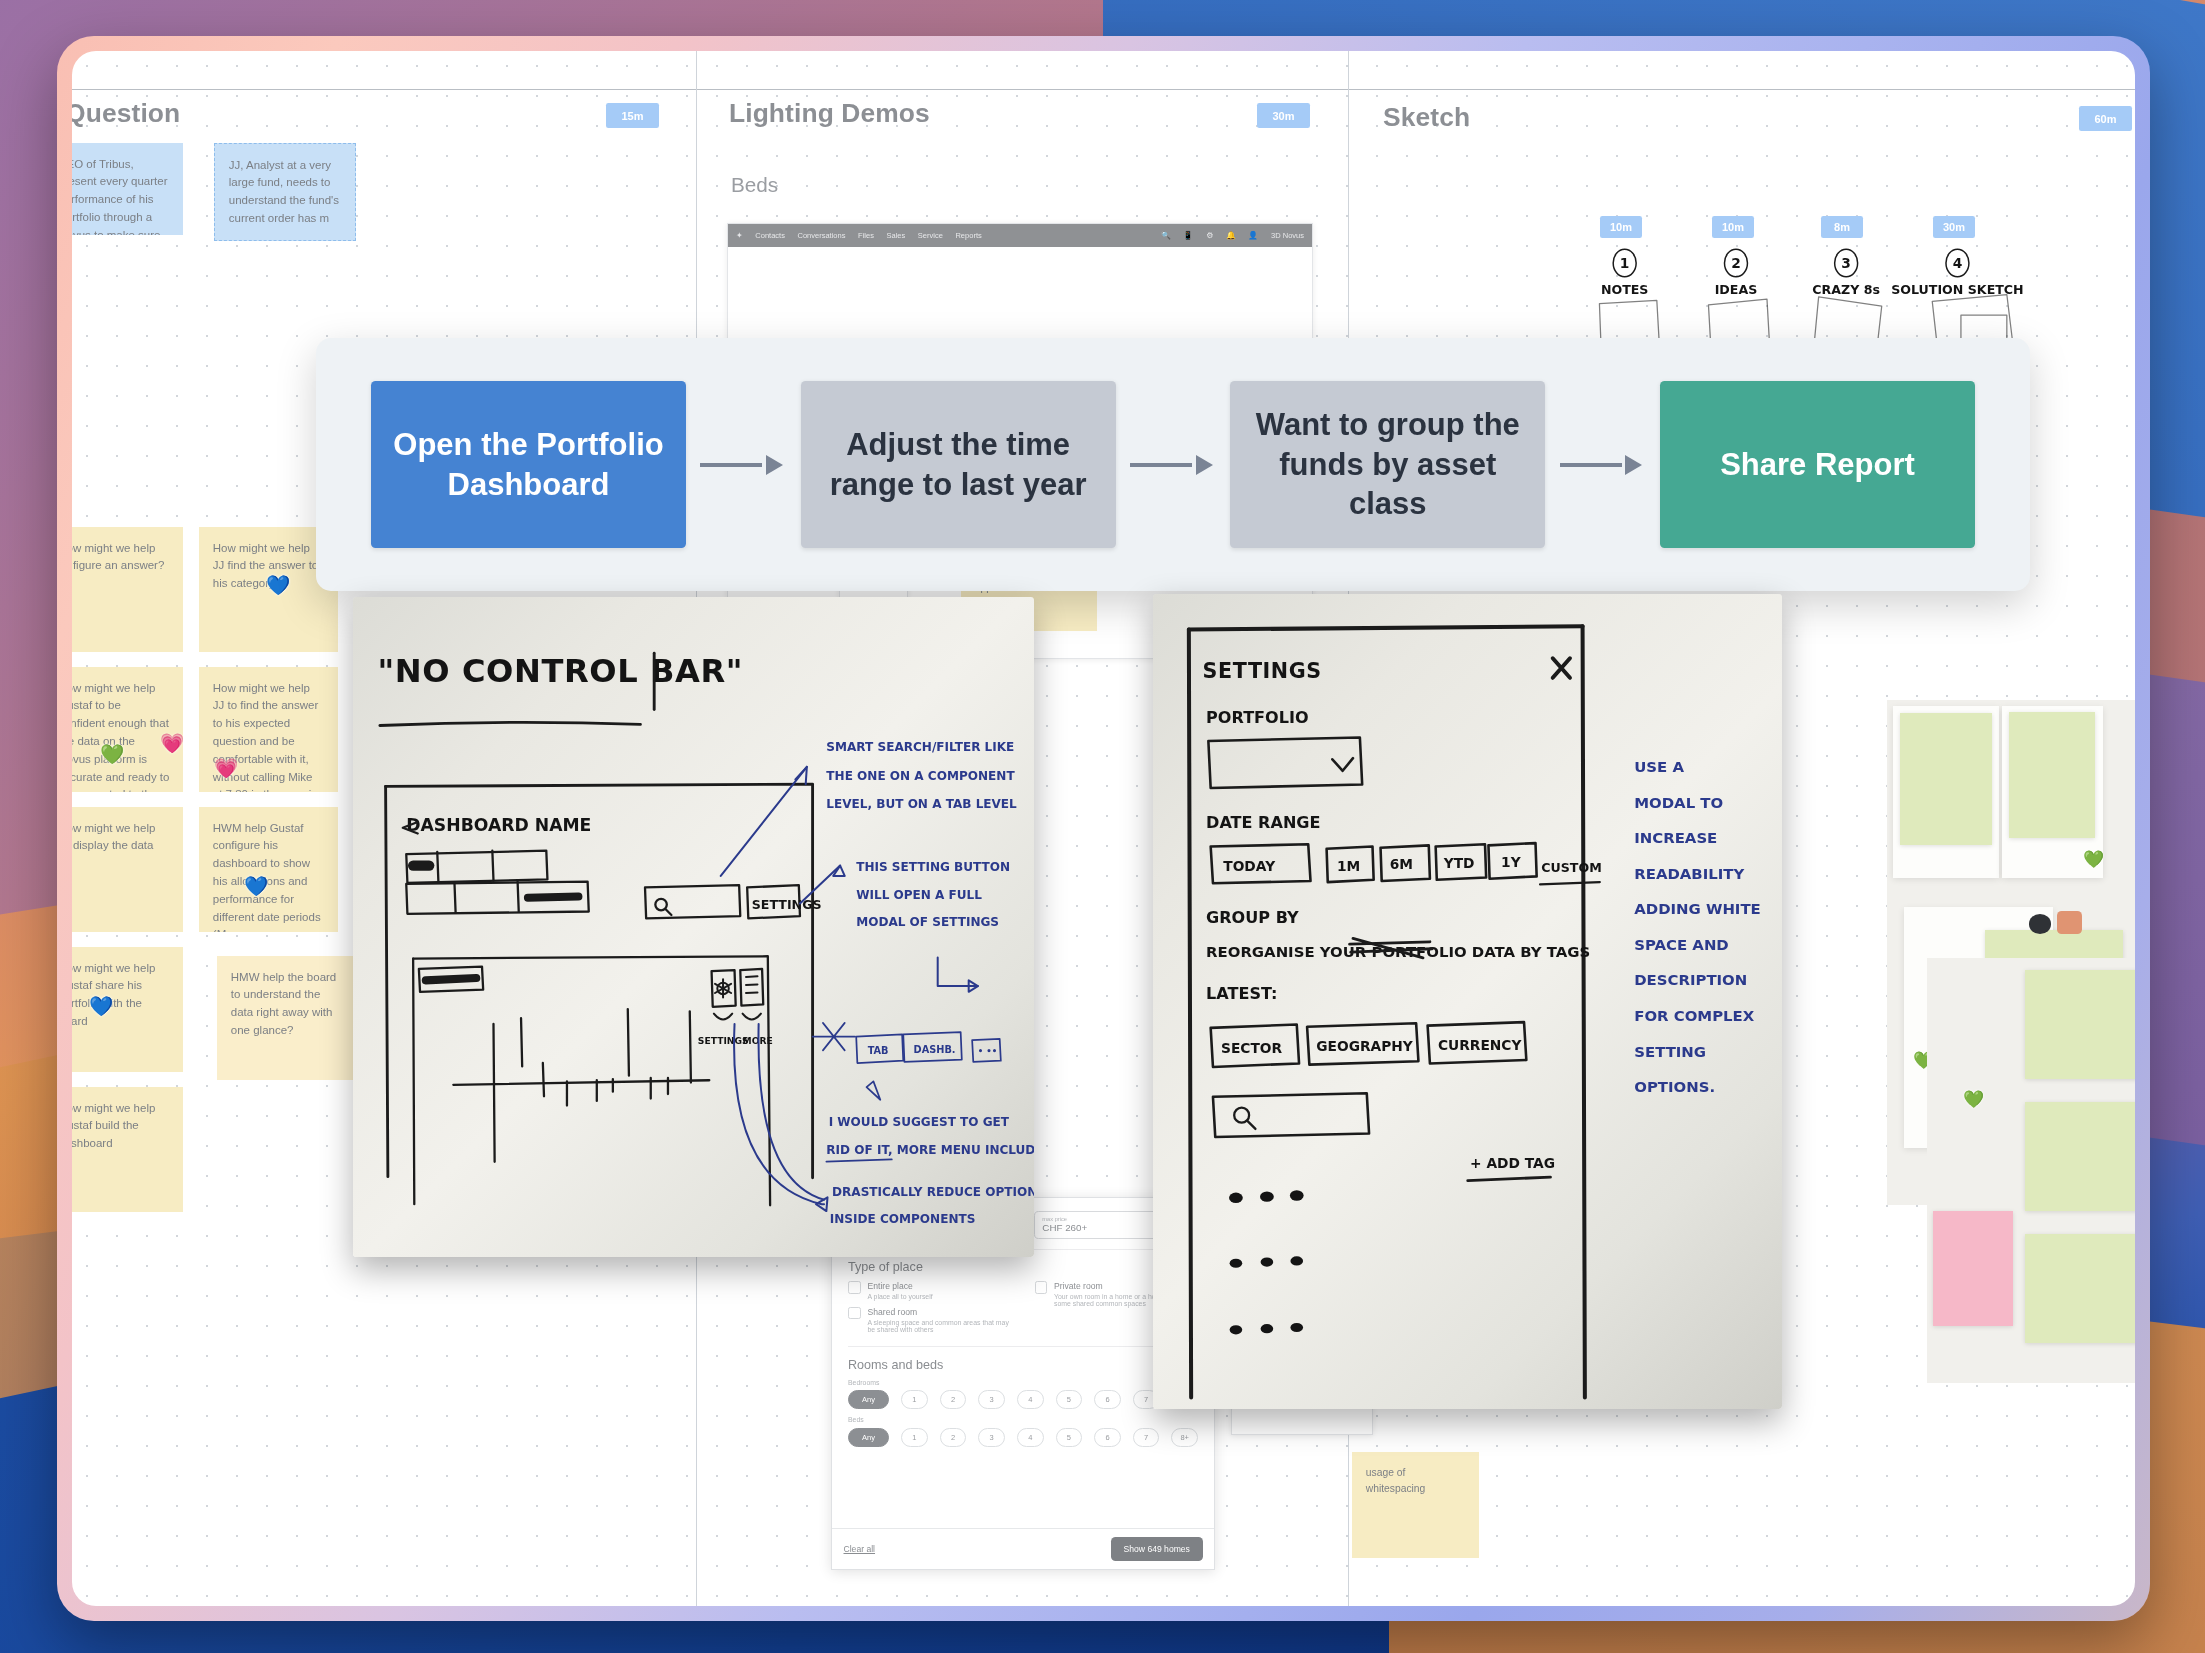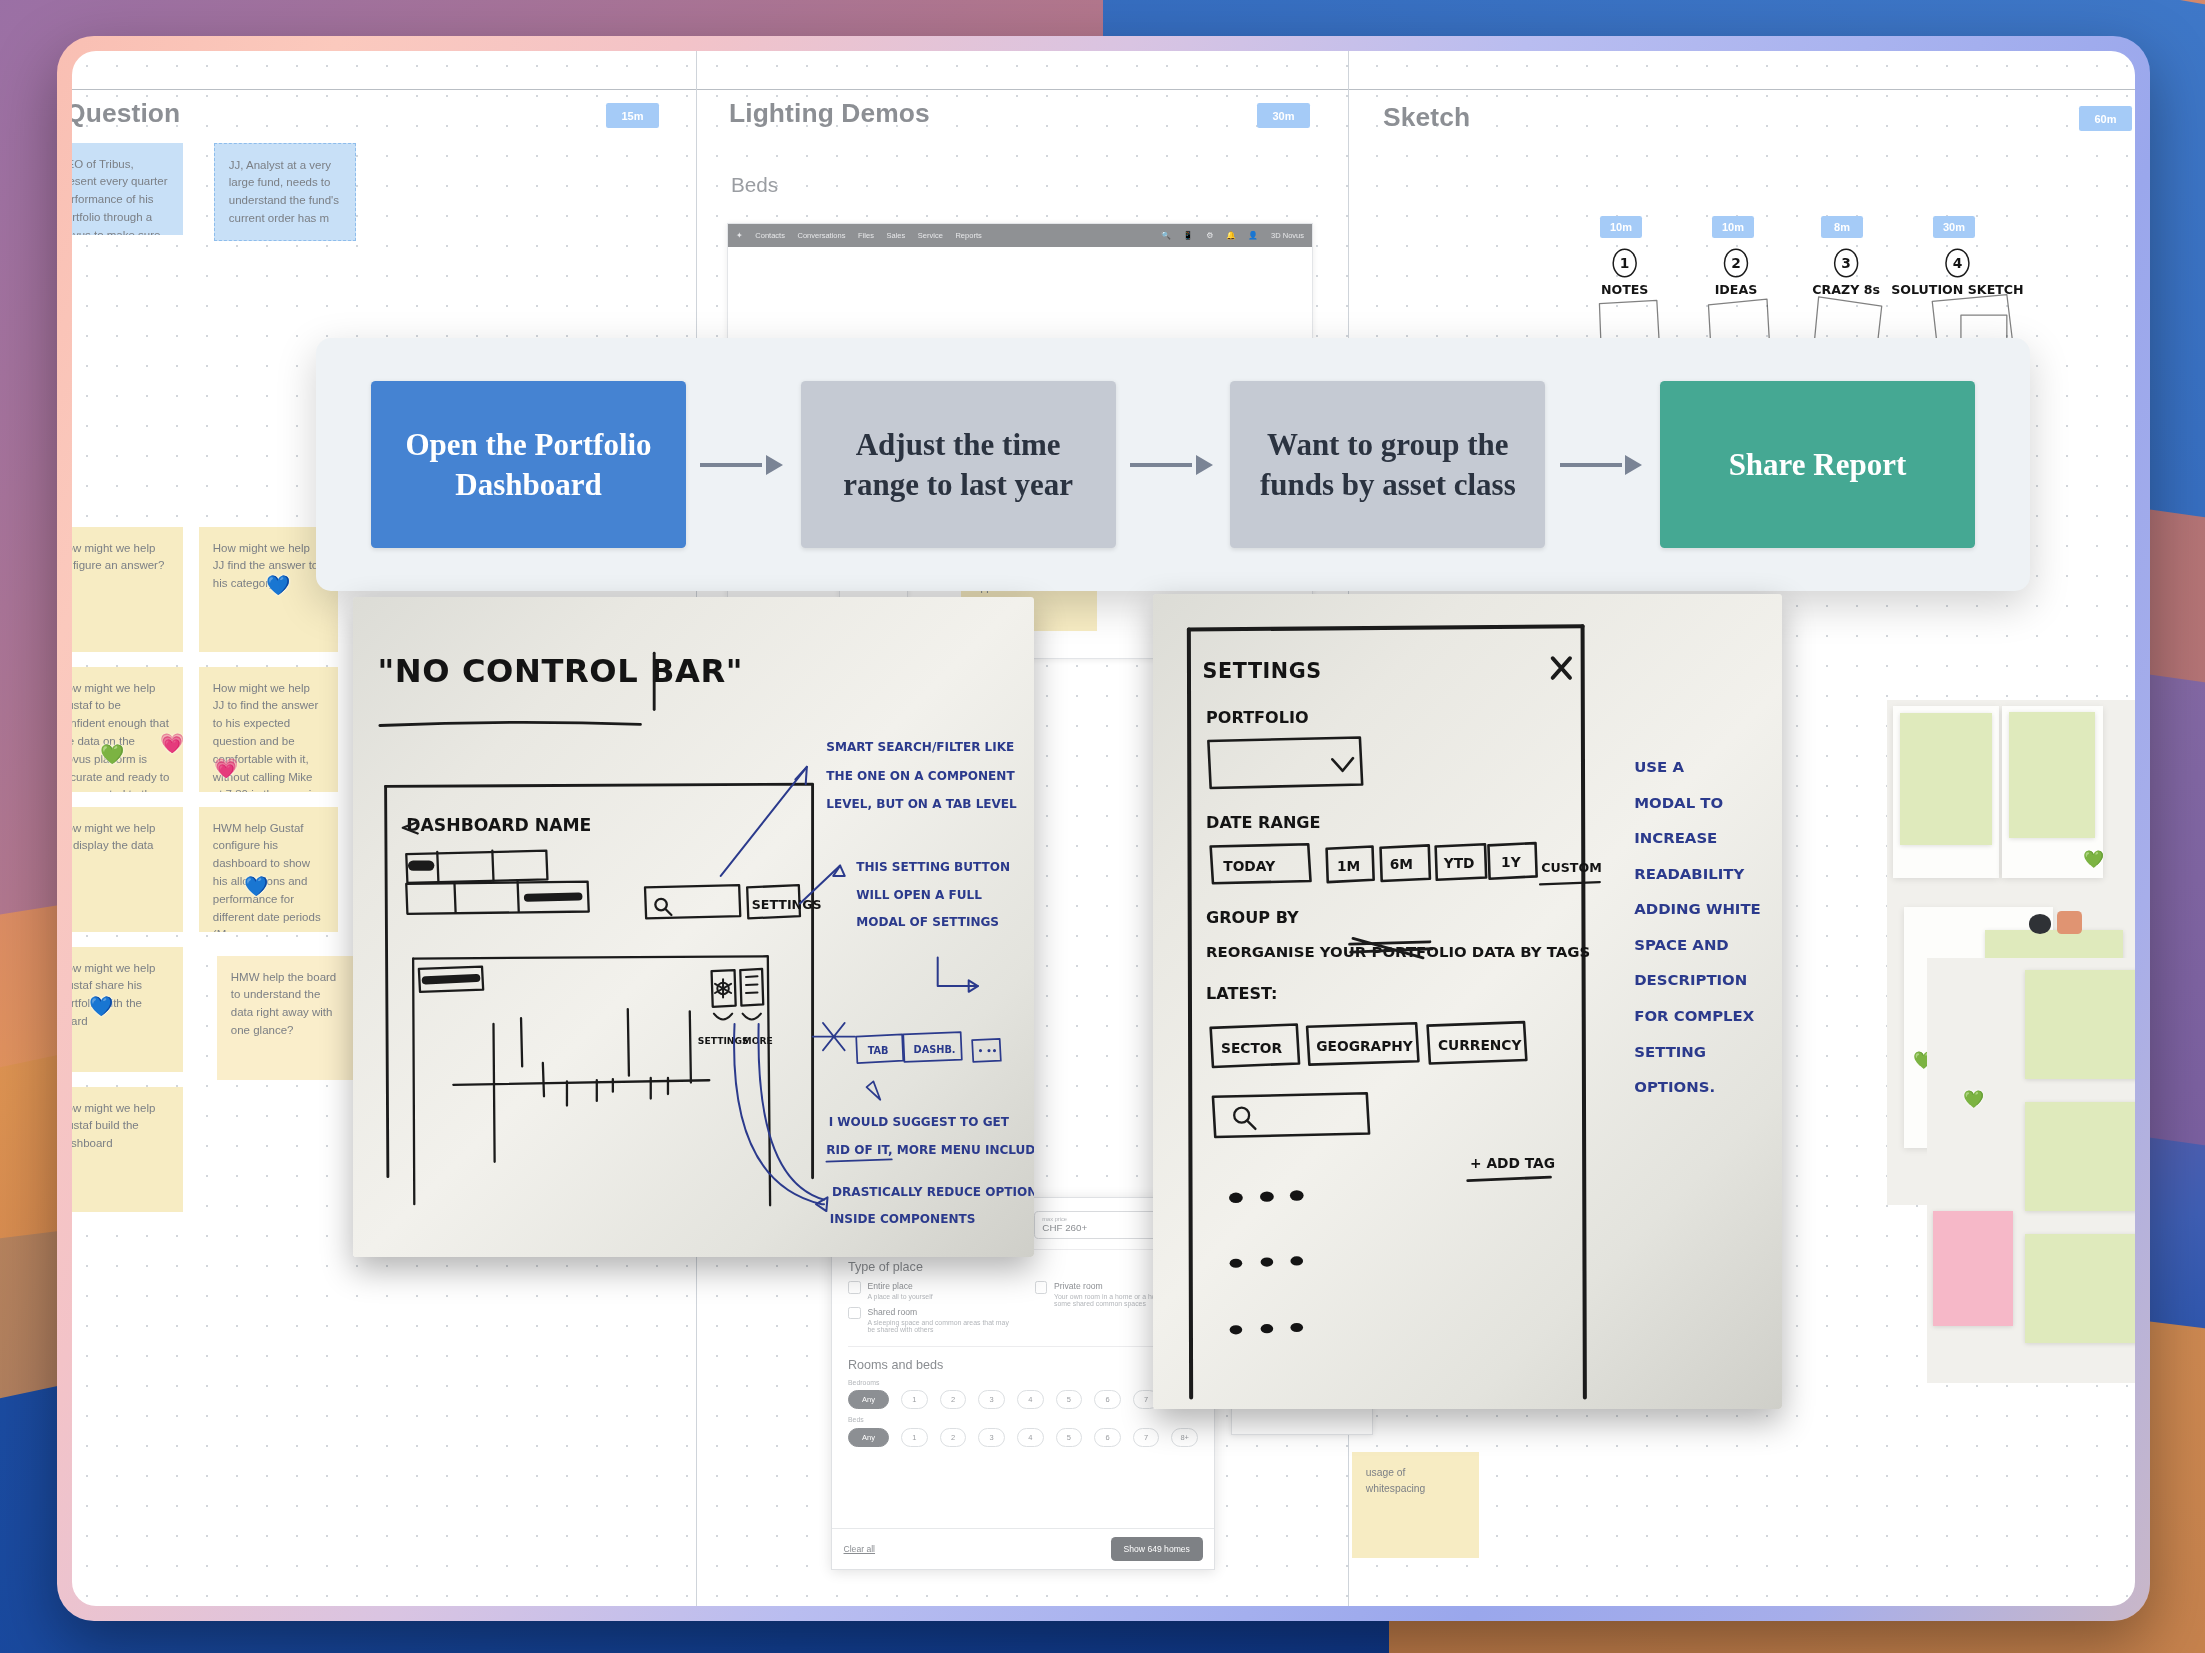--- a/index.html
+++ b/index.html
@@ -157,21 +157,20 @@
   .pb-pink { position:absolute; background:#f6b8c8; box-shadow:0 1.1px 4.6px rgba(0,0,0,.12); }
   .pb-magnet { position:absolute; border-radius:50%; }
 
   
   #flow {
     position:absolute; left:244px; top:287px; width:1714px; height:253px;
     background:#eef2f5; border-radius:15px;
     box-shadow:0 13.8px 40px rgba(0,0,0,.18);
     display:flex; align-items:center; justify-content:space-between;
     padding:0 55px;
-    font-family:Liberation Serif, serif;
   }
   .fnode {
     width:315px; height:167px; border-radius:4.6px;
     display:flex; align-items:center; justify-content:center; text-align:center;
     font-size:31px; line-height:1.28; font-weight:600; padding:0 19.5px;
     box-shadow:0 1.7px 4.6px rgba(0,0,0,.10);
   }
   .fnode.blue { background:#4583d2; color:#fff; }
   .fnode.grey { background:#c5cad3; color:#2b3340; }
   .fnode.green{ background:#45a893; color:#fff; }

